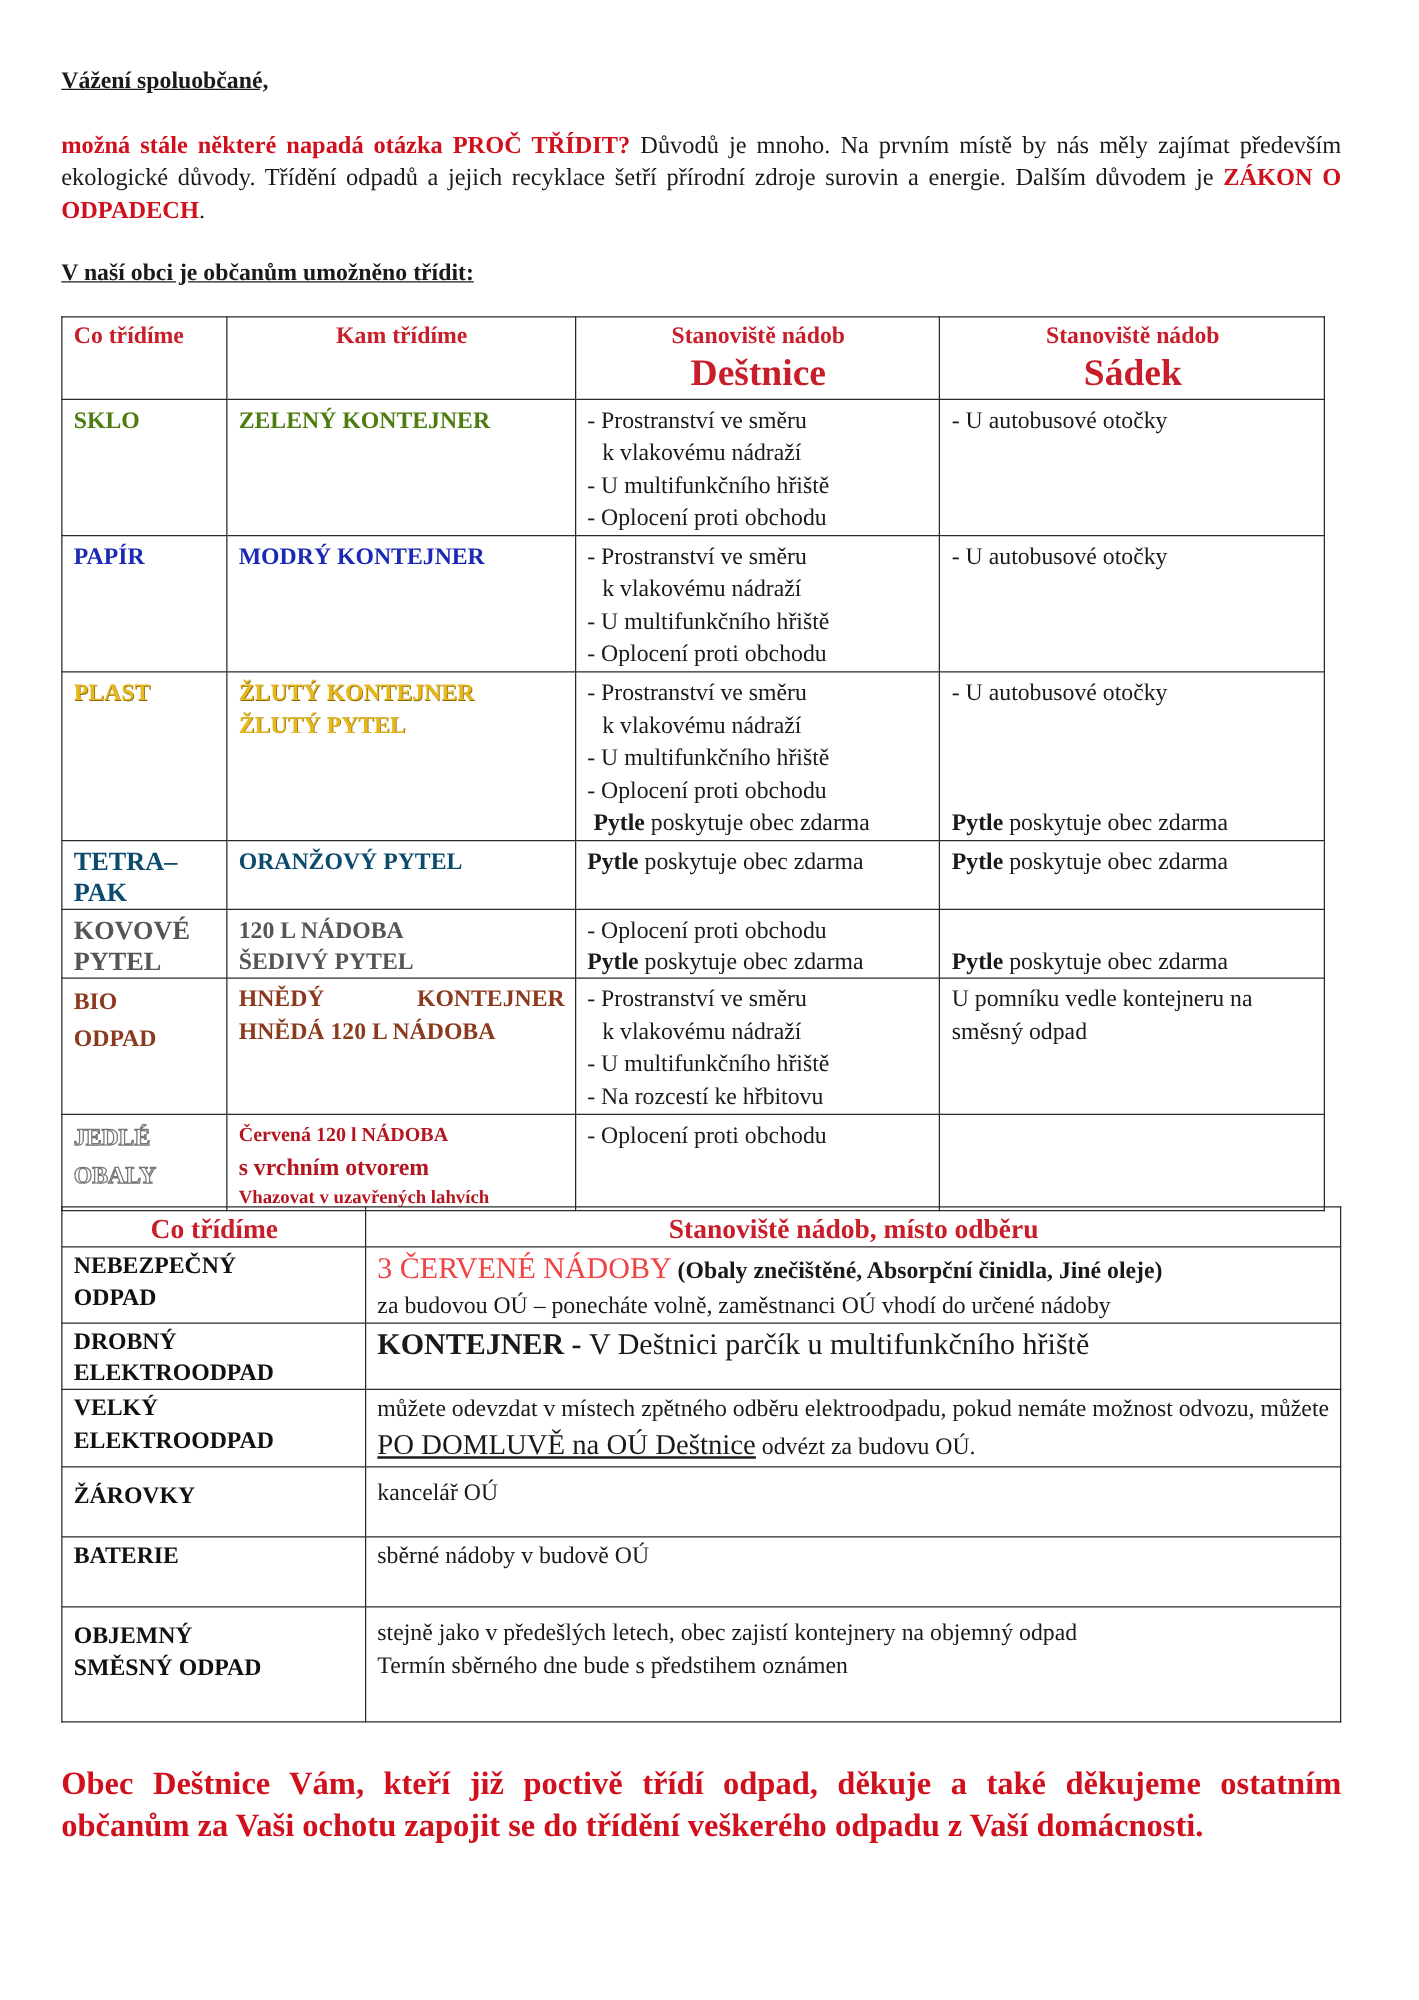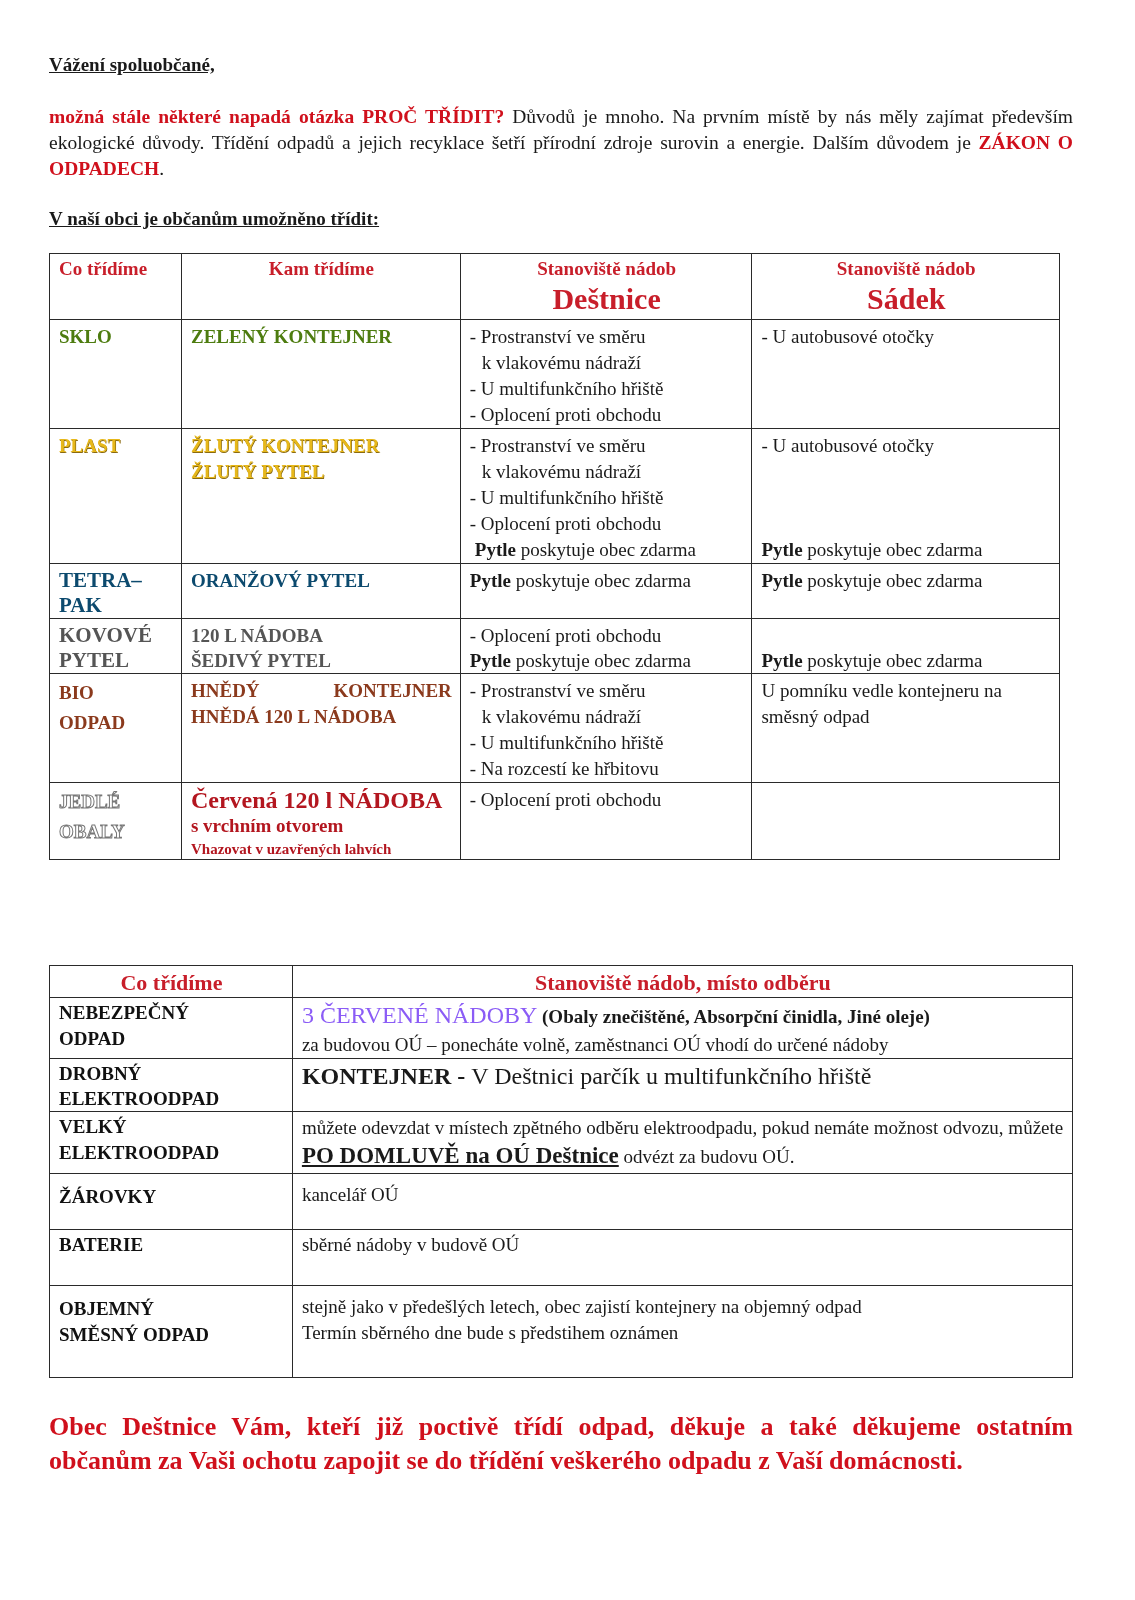--- a/index.html
+++ b/index.html
@@ -33,22 +33,22 @@
   .darkred { color: #b3161f; }
   .small { font-size: 15px; line-height: 20px; }
   .indent { padding-left: 12px; }
   .justify-sp { display: flex; justify-content: space-between; }
 
   #t2 { top: 965px; left: 0; width: 1024px; }
   #t2 td { padding: 2px 8px 0 9px; font-size: 19px; line-height: 26px; }
   #t2 .hdr td { color: #c81e2a; text-align: center; font-weight: bold; font-size: 22px; line-height: 28px; padding-top: 3px; }
   .cat2 { font-weight: bold; font-size: 24px; line-height: 30px; color: #111; }
   .cat2s { font-weight: bold; font-size: 20px; line-height: 26px; color: #111; }
-  .bigred { color: #8b5cf6; font-size: 24px; text-align: center; }
-  .ul { text-decoration: underline; font-weight: bold; font-size: 23px; text-align: center; }
+  .bigred { color: #ef4444; font-size: 24px; text-align: center; }
+  .ul { text-decoration: underline; font-weight: normal; font-size: 23px; text-align: center; }
 
   .closing { position: absolute; top: 1410px; left: 0; width: 1024px; color: #d0101c; font-weight: bold; font-size: 26px; line-height: 34px; text-align: justify; }
 </style>
 </head>
 <body>
 
 <div class="page">
   <div class="greeting">Vážení spoluobčané,</div>
 
   <div class="intro">
@@ -79,20 +79,33 @@
         <div>- Prostranství ve směru</div>
         <div class="indent">k vlakovému nádraží</div>
         <div>- U multifunkčního hřiště</div>
         <div>- Oplocení proti obchodu</div>
       </td>
       <td>
             <div>- U autobusové otočky</div>
           </td>
     </tr>
 
+    <tr style="height:104px">
+      <td class="cat blue">PAPÍR</td>
+      <td class="kam blue">MODRÝ KONTEJNER</td>
+      <td>
+        <div>- Prostranství ve směru</div>
+        <div class="indent">k vlakovému nádraží</div>
+        <div>- U multifunkčního hřiště</div>
+        <div>- Oplocení proti obchodu</div>
+      </td>
+      <td>
+            <div>- U autobusové otočky</div>
+          </td>
+    </tr>
 
     <tr style="height:130px">
       <td class="cat yellow">PLAST</td>
       <td class="kam yellow">
         <div>ŽLUTÝ KONTEJNER</div>
         <div>ŽLUTÝ PYTEL</div>
       </td>
       <td>
         <div>- Prostranství ve směru</div>
         <div class="indent">k vlakovému nádraží</div>
@@ -158,21 +171,21 @@
         <div>směsný odpad</div>
       </td>
     </tr>
 
     <tr style="height:74px">
       <td class="cat outline" style="line-height:30px">
         <div>JEDLÉ</div>
         <div>OBALY</div>
       </td>
       <td class="kam darkred">
-        <div style="font-size:24px">Červená  120  l  NÁDOBA</div>
+        <div style="font-size:16px">Červená  120  l  NÁDOBA</div>
         <div>s vrchním otvorem</div>
         <div class="small">Vhazovat v uzavřených lahvích</div>
       </td>
       <td>
             <div>- Oplocení proti obchodu</div>
           </td>
       <td></td>
     </tr>
   </tbody>
     </table>

